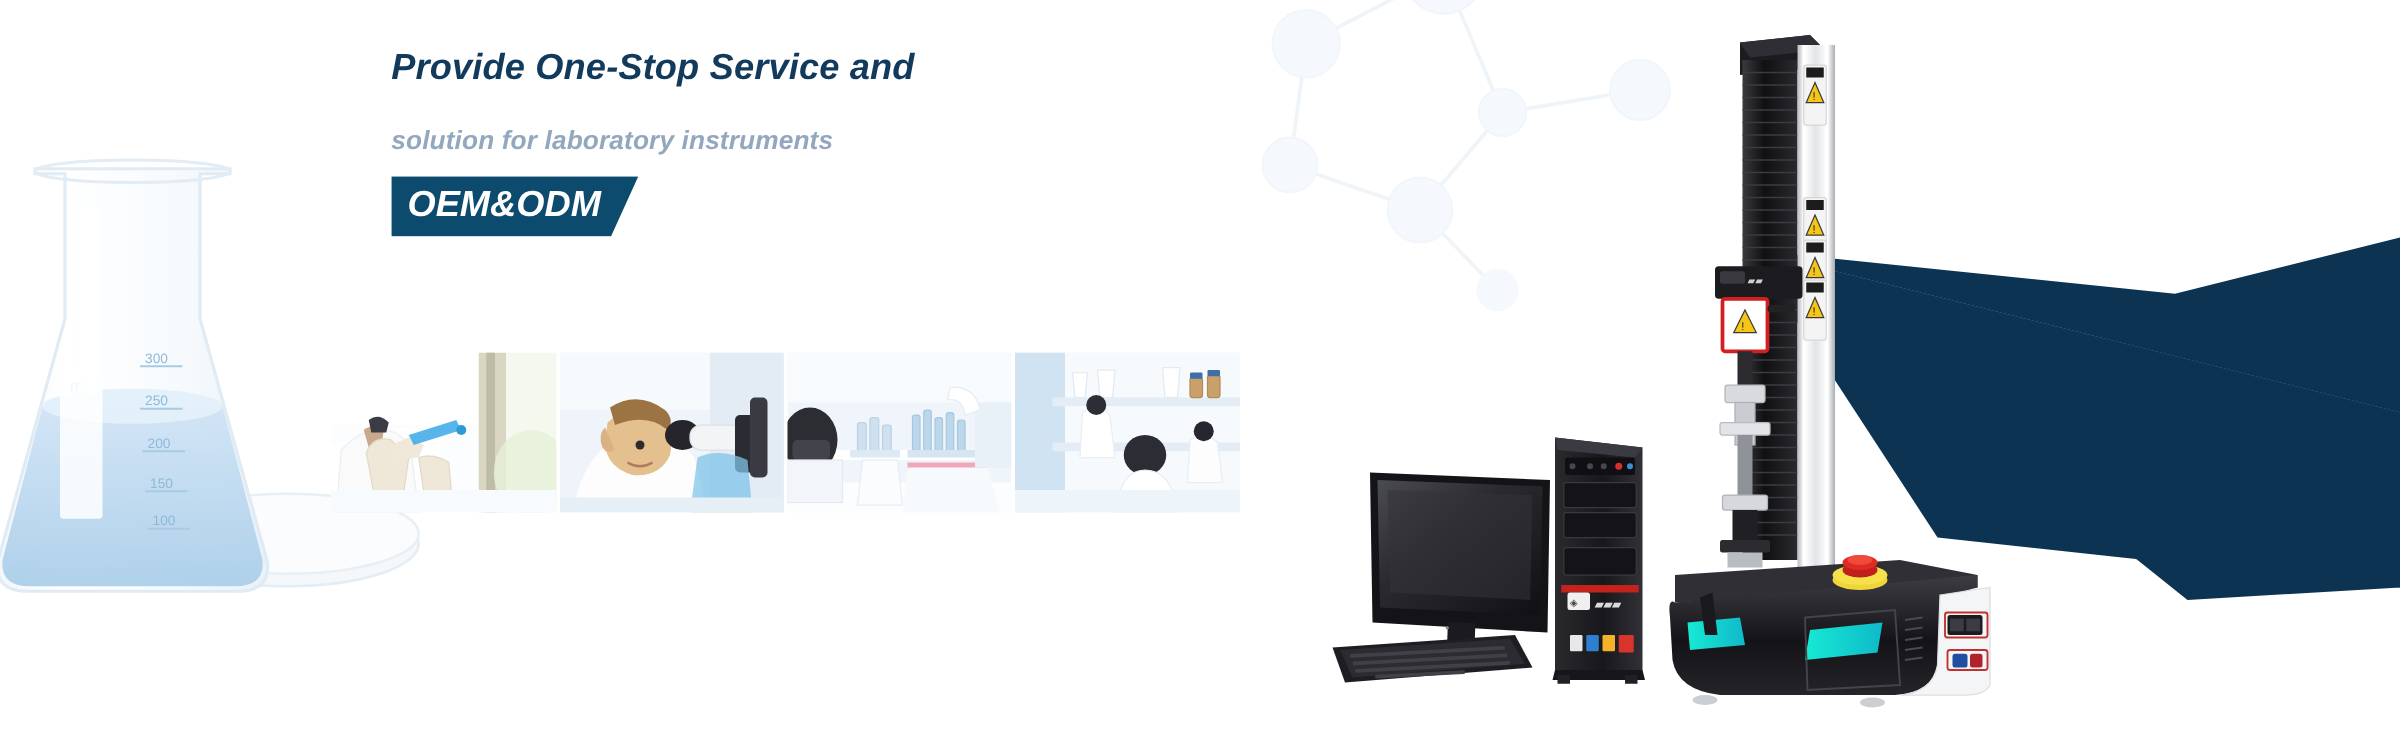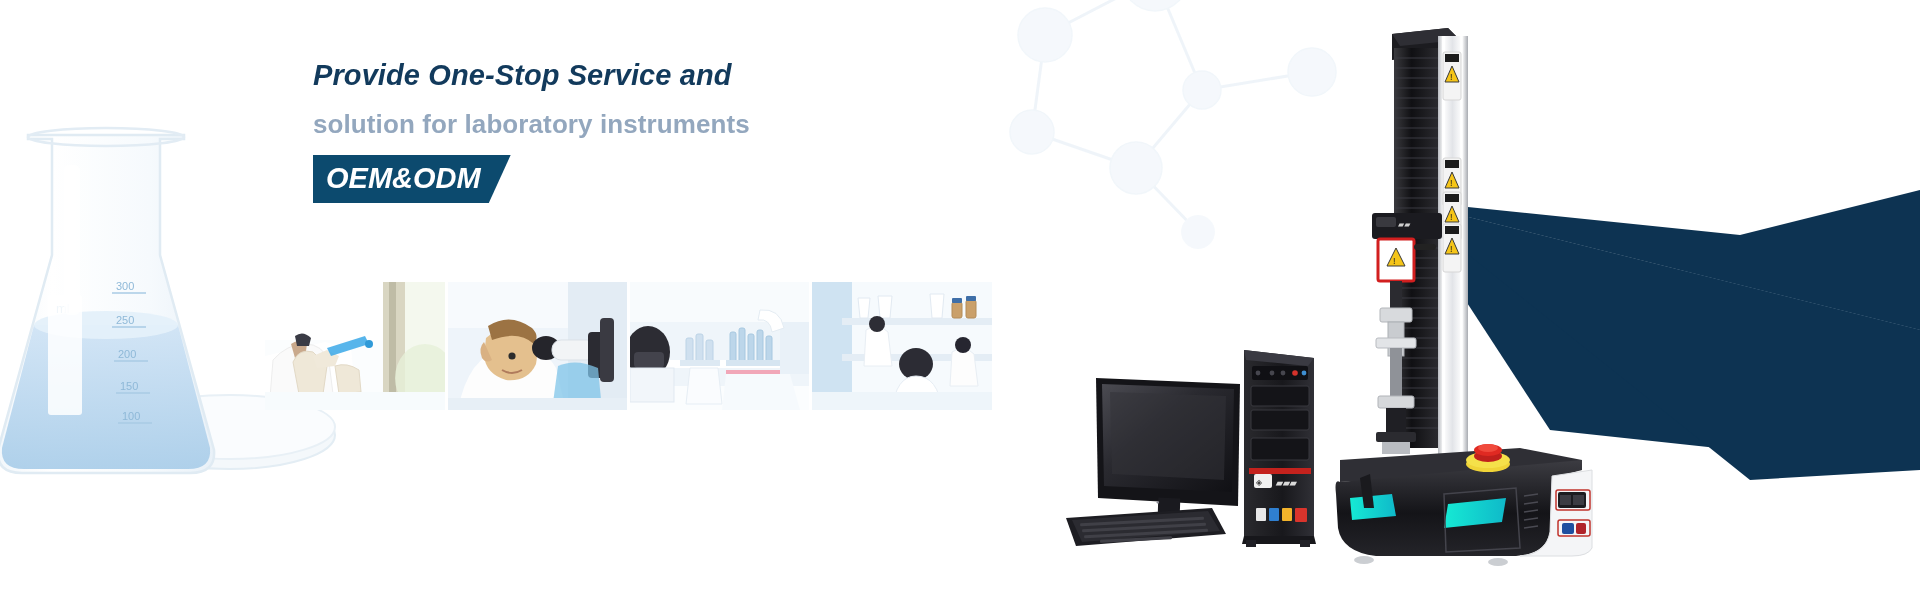--- a/index.html
+++ b/index.html
@@ -23,29 +23,29 @@
     opacity:.55; pointer-events:none;
   }
 
   
   .deco-tri { position:absolute; right:0; top:0; width:700px; height:597px; pointer-events:none; }
 
   
   .flask-wrap { position:absolute; left:-10px; top:105px; width:330px; height:390px; }
 
   
-  .headline-block { position:absolute; left:313px; top:61px; width:640px; }
+  .headline-block { position:absolute; left:313px; top:40px; width:640px; }
   .headline {
     font-size:29px; font-weight:bold; font-style:italic;
     color:#123a5c; letter-spacing:.1px; line-height:1.0;
     white-space:nowrap;
   }
   .subheadline {
-    margin-top:21px;
-    font-size:26px; font-weight:bold; 
+    margin-top:33px;
+    font-size:21px; font-weight:bold; font-style:italic;
     color:#93a7be; letter-spacing:.1px; line-height:1.0;
     white-space:nowrap;
   }
   .badge {
     margin-top:18px;
     display:inline-block;
     background:#0c4a6e;
     color:#ffffff;
     font-size:29px; font-weight:bold; font-style:italic;
     padding:8px 30px 9px 13px;

